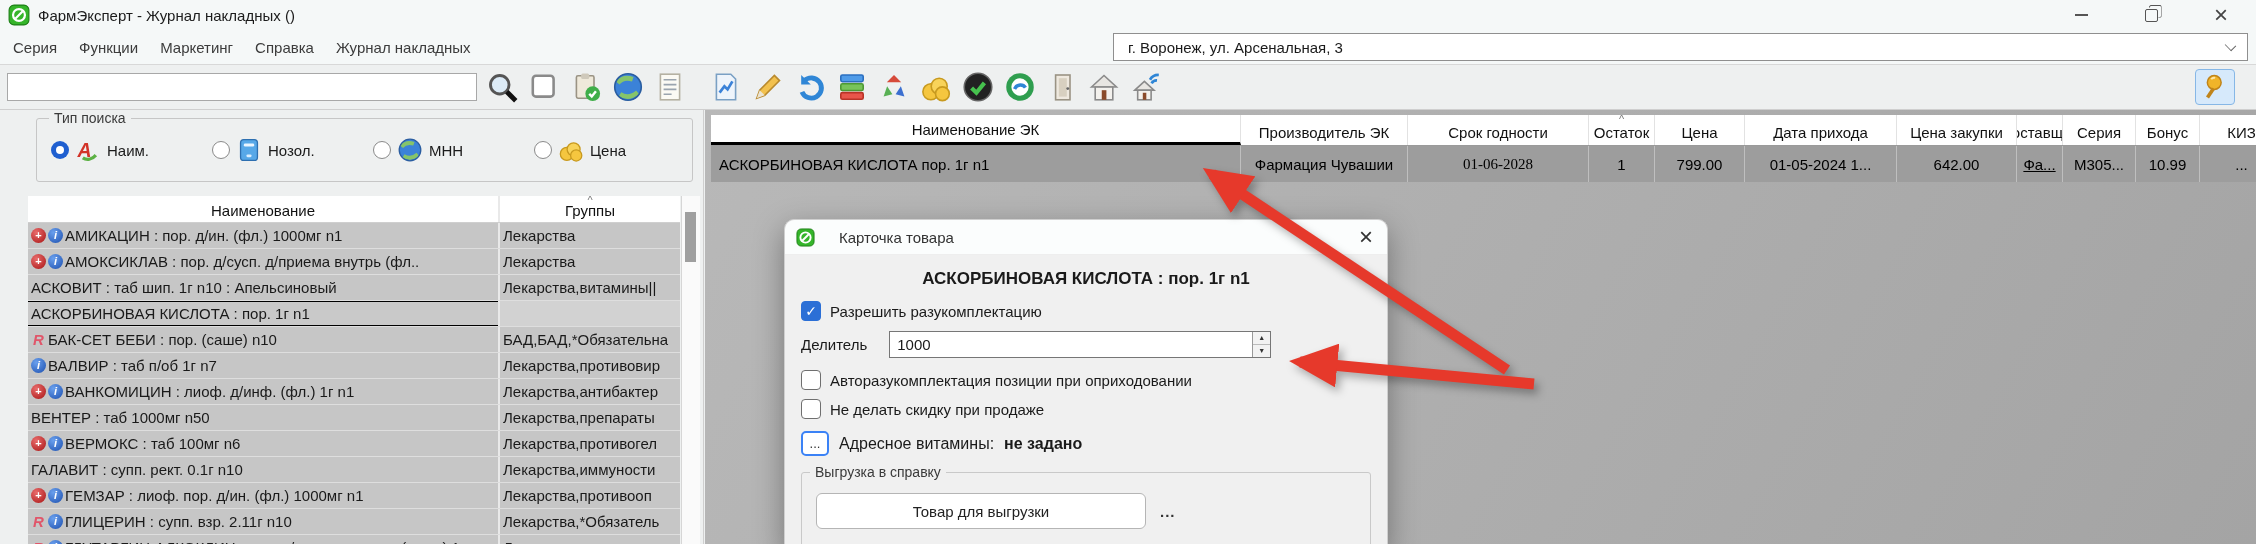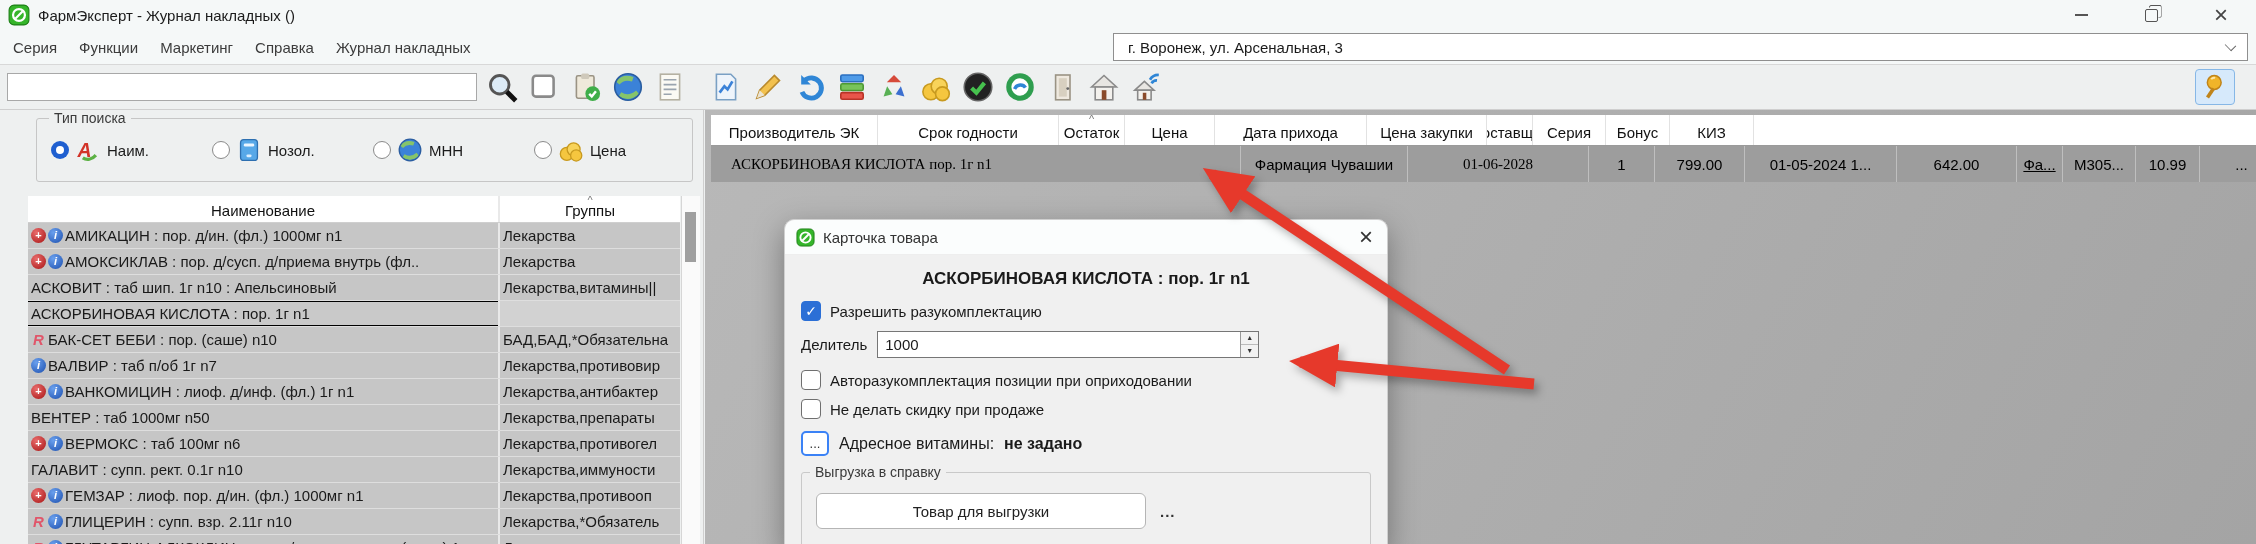--- a/index.html
+++ b/index.html
@@ -69,36 +69,36 @@
   .lthumb{position:absolute;left:3px;top:16px;width:11px;height:50px;background:#9f9f9f;}
 
   
   .rightarea{position:absolute;left:677px;right:0;top:0;bottom:0;background:linear-gradient(120deg,#b8b8b8 0%,#a4a4a4 100%);}
   .rtable{position:absolute;left:6px;right:0;top:5px;}
   .rheader{display:flex;height:30px;background:#fff;border-bottom:1px solid #9a9a9a;}
   .rhcell{position:relative;display:flex;align-items:flex-end;justify-content:center;box-sizing:border-box;padding-bottom:4px;border-right:1px solid #e2e2e2;color:#111;white-space:nowrap;overflow:hidden;}
   .rhcell.sorted{border-bottom:3px solid #000;}
   .rrow{display:flex;height:36px;background:#9d9d9d;}
   .rcell{display:flex;align-items:center;justify-content:center;box-sizing:border-box;border-right:1px solid rgba(255,255,255,.35);white-space:nowrap;overflow:hidden;color:#000;}
-  .rcell.c0{justify-content:flex-start;padding-left:20px;font-family:Liberation Serif, serif;}
+  .rcell.c0{justify-content:flex-start;padding-left:8px;}
 
   
   .dialog{position:absolute;left:784px;top:219px;width:604px;height:330px;background:#f0f0f0;border:1px solid #cfcfcf;
           border-radius:10px 10px 0 0;box-shadow:0 10px 30px rgba(0,0,0,.35);box-sizing:border-box;z-index:10;}
-  .dlg-title{height:34px;display:flex;align-items:center;gap:8px;padding-left:11px;background:#fbfdfd;border-radius:10px 10px 0 0;border-bottom:1px solid #eee;text-align:right;}
+  .dlg-title{height:34px;display:flex;align-items:center;gap:24px;padding-left:11px;background:#fbfdfd;border-radius:10px 10px 0 0;border-bottom:1px solid #eee;text-align:right;}
   .dlg-title .applogo{width:19px;height:19px;}
   .dlg-name{font-size:15px;color:#333;}
   .dlg-close{margin-left:auto;margin-right:14px;font-size:24px;color:#333;line-height:24px;}
   .dlg-body{padding:8px 16px 0 16px;}
   .product{text-align:center;font-weight:bold;font-size:17px;margin:6px 0 12px 0;}
   .chkrow{display:flex;align-items:center;gap:9px;margin:9px 0;}
   .cb{width:20px;height:20px;border:1px solid #6f6f6f;border-radius:4px;background:#fff;box-sizing:border-box;flex:none;text-align:center;line-height:18px;font-size:14px;color:transparent;}
   .cb.checked{background:#2b6fd6;border-color:#2b6fd6;color:#fff;}
   .divrow{display:flex;align-items:center;gap:10px;margin:10px 0 12px 0;}
-  .spinbox{position:relative;width:382px;height:27px;background:#fff;border:1px solid #767676;box-sizing:border-box;display:flex;align-items:center;padding-left:7px;}
+  .spinbox{position:relative;width:382px;height:27px;background:#fff;border:1px solid #767676;box-sizing:border-box;display:flex;align-items:center;padding-left:7px;margin-left:12px;}
   .spin{position:absolute;right:0;top:0;bottom:0;width:17px;display:flex;flex-direction:column;border-left:1px solid #999;}
   .spin span{flex:1;font-size:7px;line-height:11px;text-align:center;color:#333;background:#f2f2f2;}
   .spin span:first-child{border-bottom:1px solid #bbb;}
   .addr-row{display:flex;align-items:center;gap:10px;margin:12px 0 4px 0;font-size:16px;}
   .dots{width:28px;height:25px;background:#fff;border:2px solid #3b82f6;border-radius:5px;font-size:13px;line-height:10px;color:#333;padding:0;}
   .addr-val{font-weight:bold;}
   .export-group{position:relative;margin-top:16px;height:90px;border:1px solid #c9c9c9;border-radius:3px;}
   .eg-label{position:absolute;top:-9px;left:8px;background:#f0f0f0;padding:0 5px;font-size:14px;color:#3a3a3a;}
   .eg-body{display:flex;align-items:center;gap:14px;padding:20px 0 0 14px;}
   .eg-btn{width:330px;height:36px;background:#fff;border:1px solid #b5b5b5;border-radius:6px;font-size:15px;font-family:inherit;color:#222;}
@@ -424,20 +424,23 @@
           </div>
       </div>
       <div class="lscroll">
         <div class="lthumb"></div>
       </div>
     </div>
 
     <div class="rightarea">
       <div class="rtable">
         <div class="rheader" id="rheader">
+            <div class="rhcell sorted" style="width: 530px; flex: 0 0 auto;">
+              <span>Наименование ЭК</span>
+            </div>
             <div class="rhcell" style="width: 167px; flex: 0 0 auto;">
               <span>Производитель ЭК</span>
             </div>
             <div class="rhcell" style="width: 181px; flex: 0 0 auto;">
               <span>Срок годности</span>
             </div>
             <div class="rhcell" style="width: 66px; flex: 0 0 auto;">
               <span class="caret">^</span>
               <span>Остаток</span>
             </div>

